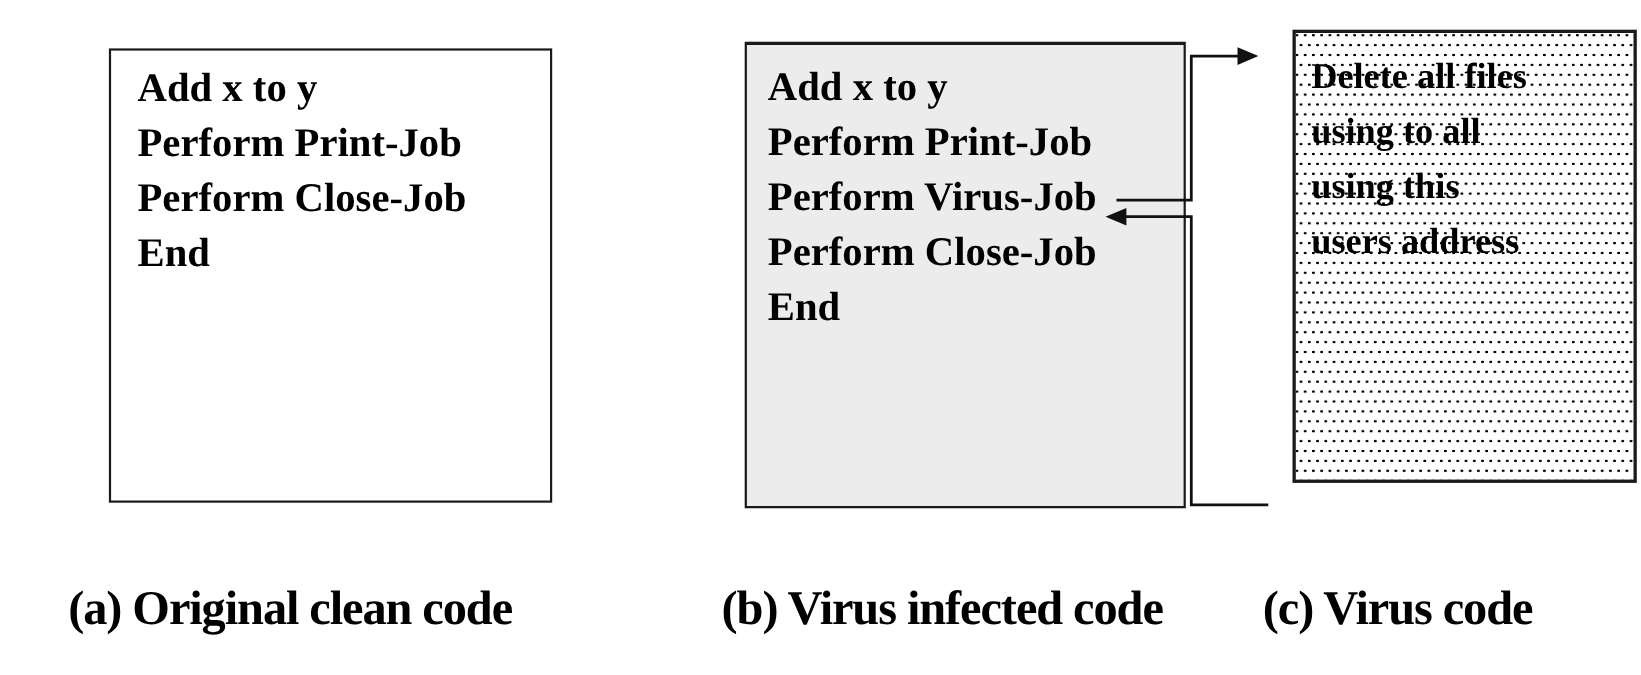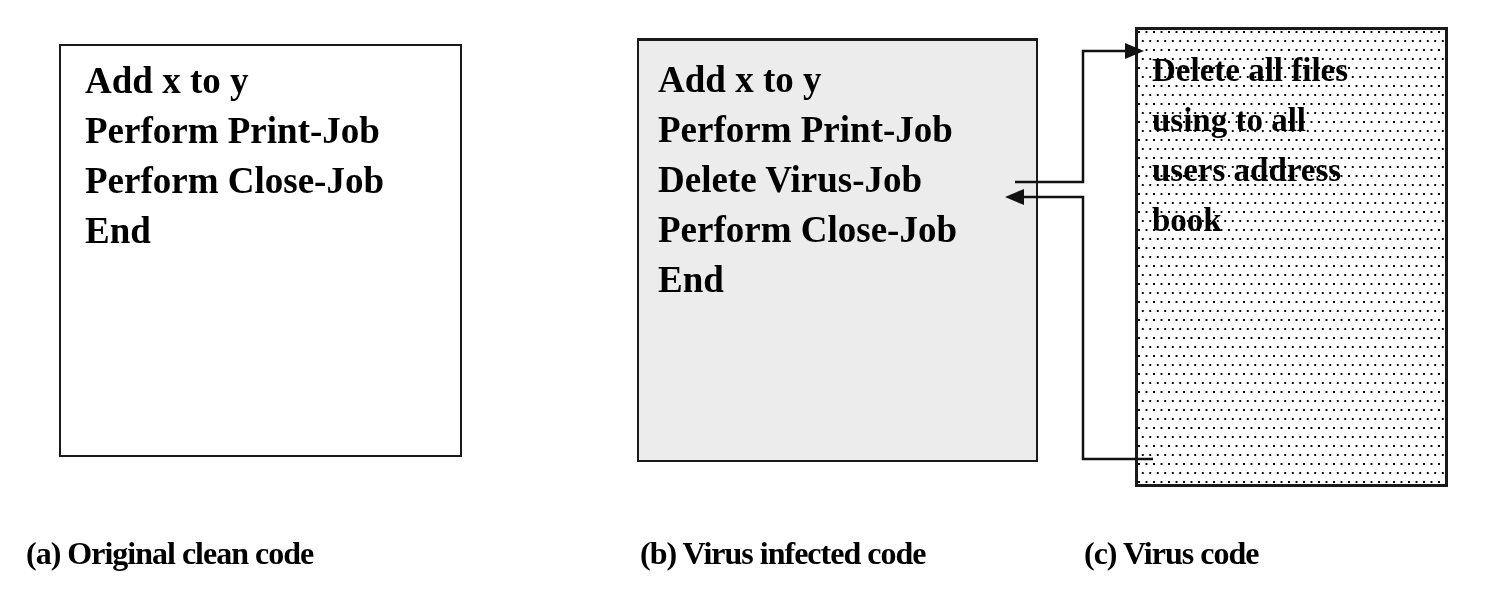--- a/index.html
+++ b/index.html
@@ -14,20 +14,21 @@
     background: #ffffff;
     font-family: "Liberation Serif", "DejaVu Serif", serif;
     color: #000000;
     overflow: hidden;
   }
   .codebox {
     position: absolute;
     box-sizing: border-box;
     border: 2px solid #1a1a1a;
     font-weight: bold;
+    margin-left: 40px;
   }
   .codebox .line {
     white-space: nowrap;
   }
   #box-clean {
     left: 59px;  top: 44px;
     width: 403px; height: 413px;
     background: #ffffff;
     padding: 10px 0 0 24px;
     font-size: 37px; line-height: 50px;
@@ -35,44 +36,45 @@
   #box-infected {
     left: 637px; top: 38px;
     width: 401px; height: 424px;
     background: #ececec;
     border-width: 3px 2px 2px 2px;
     padding: 14px 0 0 19px;
     font-size: 37px; line-height: 50px;
   }
   #box-virus {
     left: 1135px; top: 27px;
-    width: 313px; height: 460px;
+    width: 313px; height: 412px;
     background-color: #ffffff;
     border-width: 3px;
     padding: 15px 0 0 14px;
     font-size: 33px; line-height: 50px;
     
     background-image:
       radial-gradient(circle, #000 1.1px, rgba(0,0,0,0) 1.4px),
       radial-gradient(circle, #000 1.1px, rgba(0,0,0,0) 1.4px);
     background-size: 7.5px 18px, 7.5px 18px;
     background-position: 1px 2px, 4.75px 11px;
   }
   .caption {
     position: absolute;
     top: 528px;
-    font-size: 32px;
+    font-size: 44px;
     line-height: 50px;
     font-weight: bold;
     letter-spacing: -1px;
     white-space: nowrap;
+    margin-left: 36px;
   }
   #caption-a { left: 26px; }
-  #caption-b { left: 640px; }
-  #caption-c { left: 1084px; }
+  #caption-b { left: 620px; }
+  #caption-c { left: 1112px; }
   #arrow-overlay {
     position: absolute;
     left: 0; top: 0;
     width: 1492px; height: 614px;
     pointer-events: none;
   }
   .wire {
     fill: none;
     stroke: #111111;
     stroke-width: 2.5;
@@ -90,30 +92,30 @@
   <div id="box-clean" class="codebox">
     <div class="line">Add x to y</div>
     <div class="line">Perform Print-Job</div>
     <div class="line">Perform Close-Job</div>
     <div class="line">End</div>
   </div>
 
   <div id="box-infected" class="codebox">
     <div class="line">Add x to y</div>
     <div class="line">Perform Print-Job</div>
-    <div class="line">Delete Virus-Job</div>
+    <div class="line">Perform Virus-Job</div>
     <div class="line">Perform Close-Job</div>
     <div class="line">End</div>
   </div>
 
   <div id="box-virus" class="codebox">
     <div class="line">Delete all files</div>
     <div class="line">using to all</div>
+    <div class="line">using this</div>
     <div class="line">users address</div>
-    <div class="line">book</div>
   </div>
 
   <svg id="arrow-overlay" viewBox="0 0 1492 614" xmlns="http://www.w3.org/2000/svg">
     <g>
       <polyline class="wire" points="1015,182 1083,182 1083,51 1128,51"></polyline>
       <polygon class="head" points="1144,51 1125,43 1125,59"></polygon>
     </g>
     <g>
       <polyline class="wire" points="1153,459 1083,459 1083,197 1023,197"></polyline>
       <polygon class="head" points="1005,197 1024,189 1024,205"></polygon>

